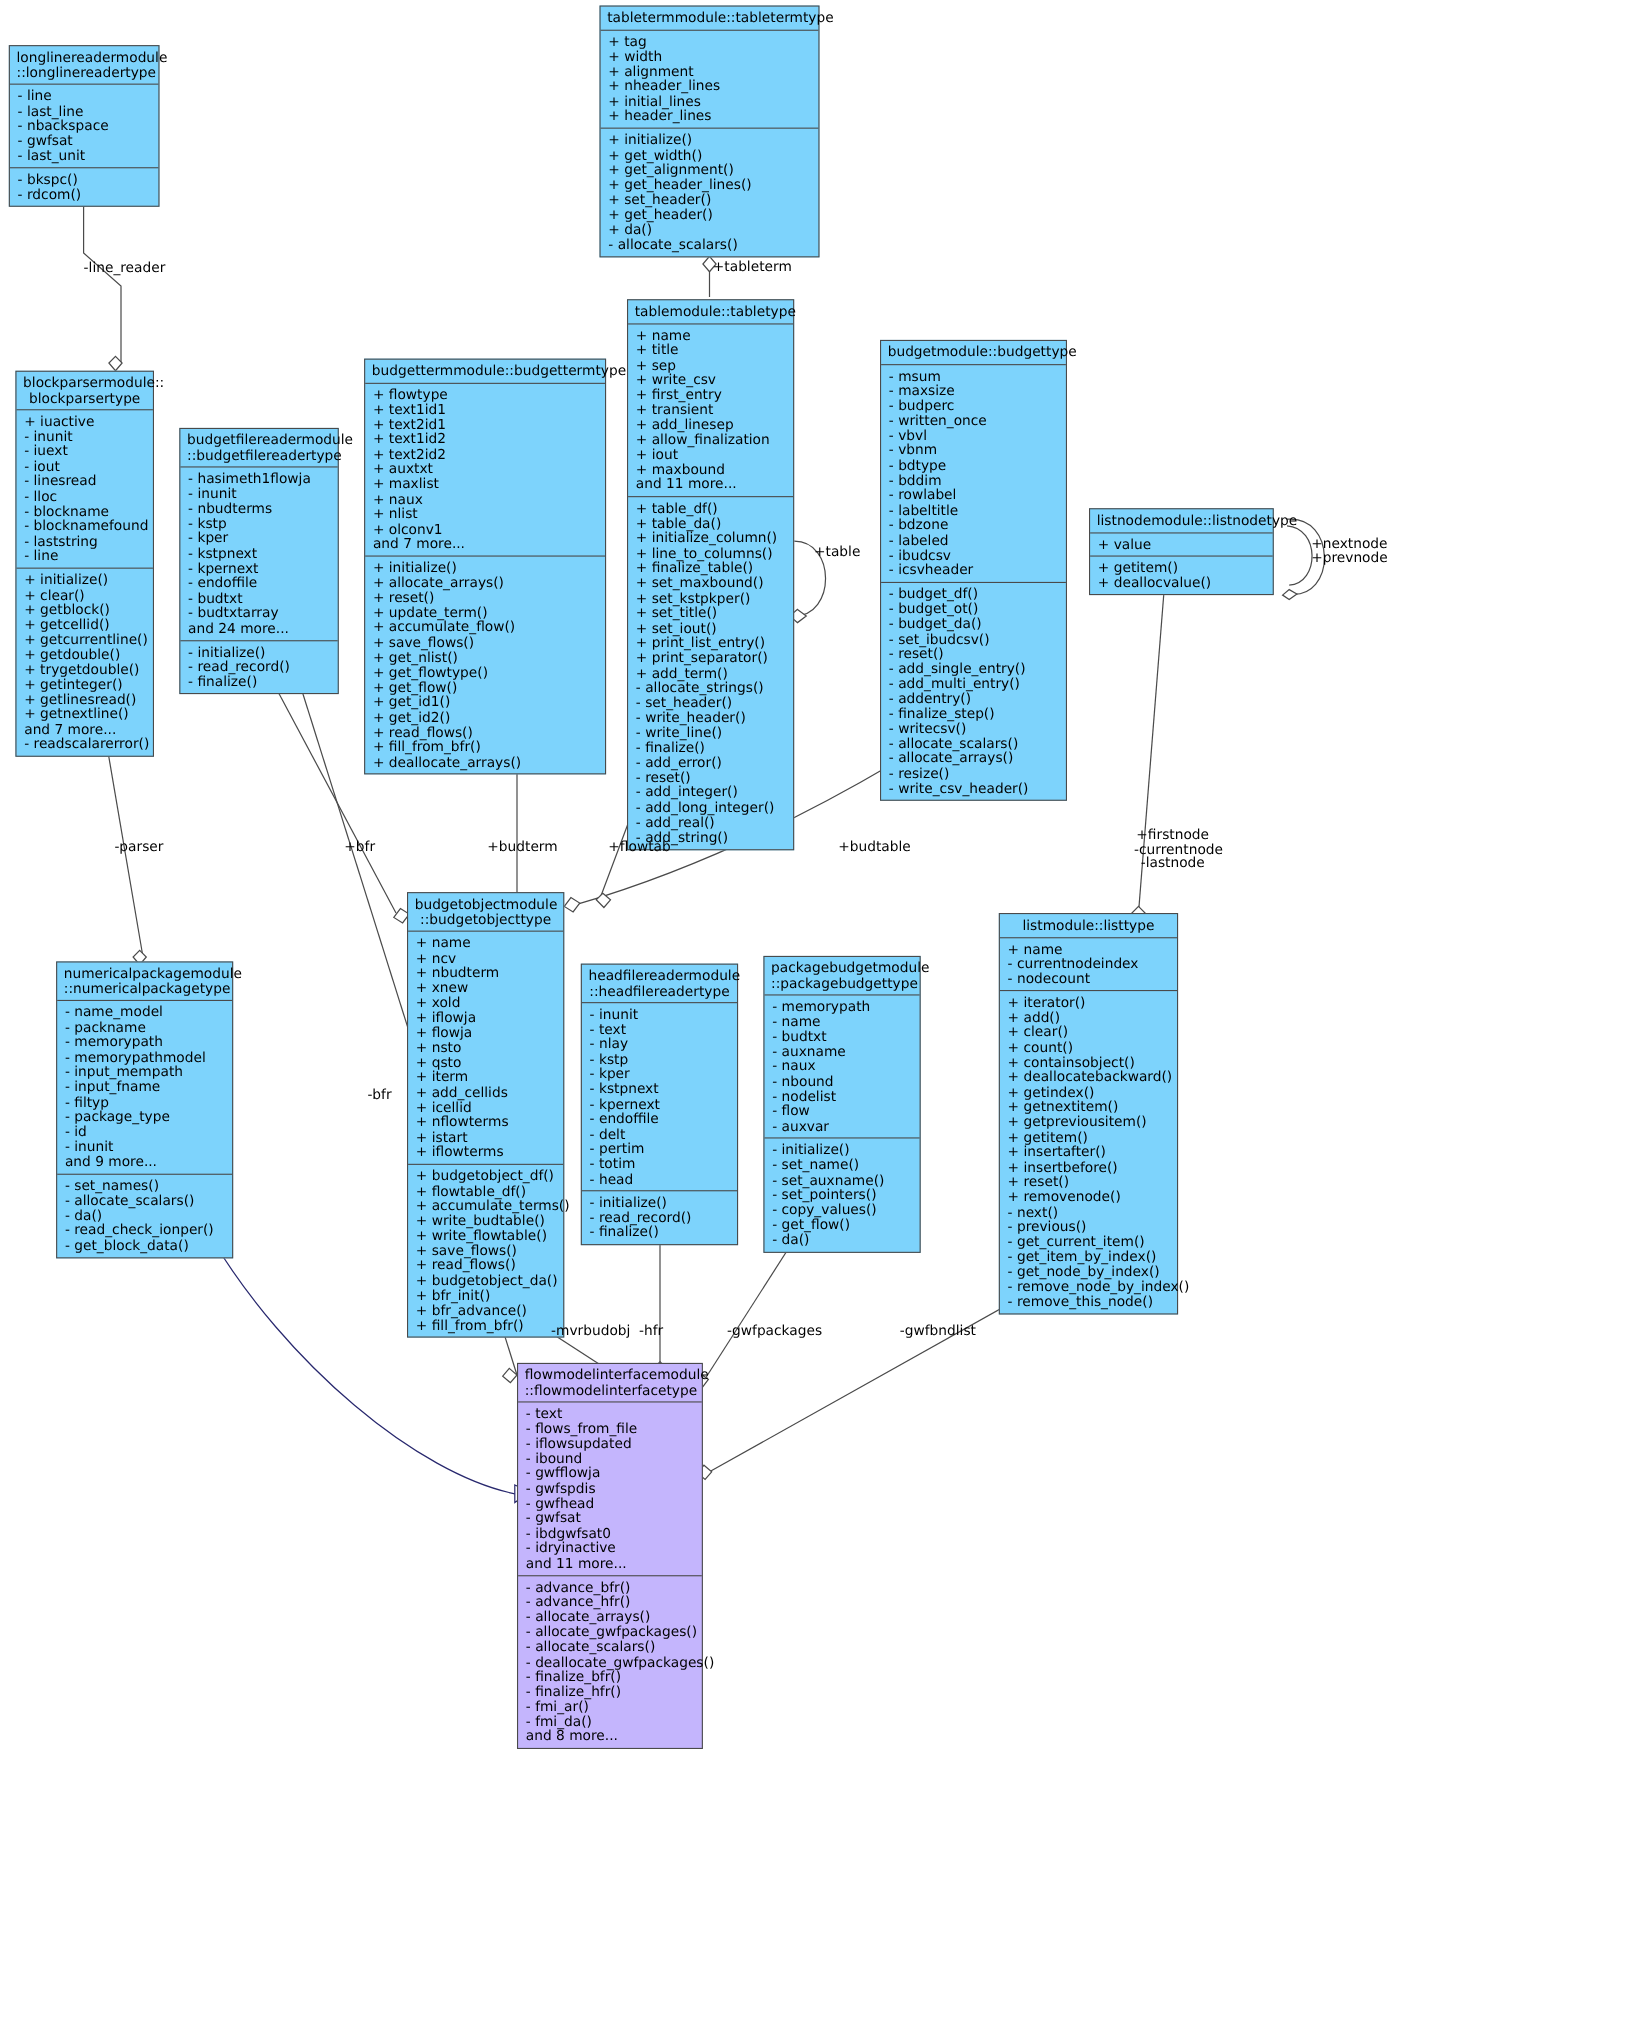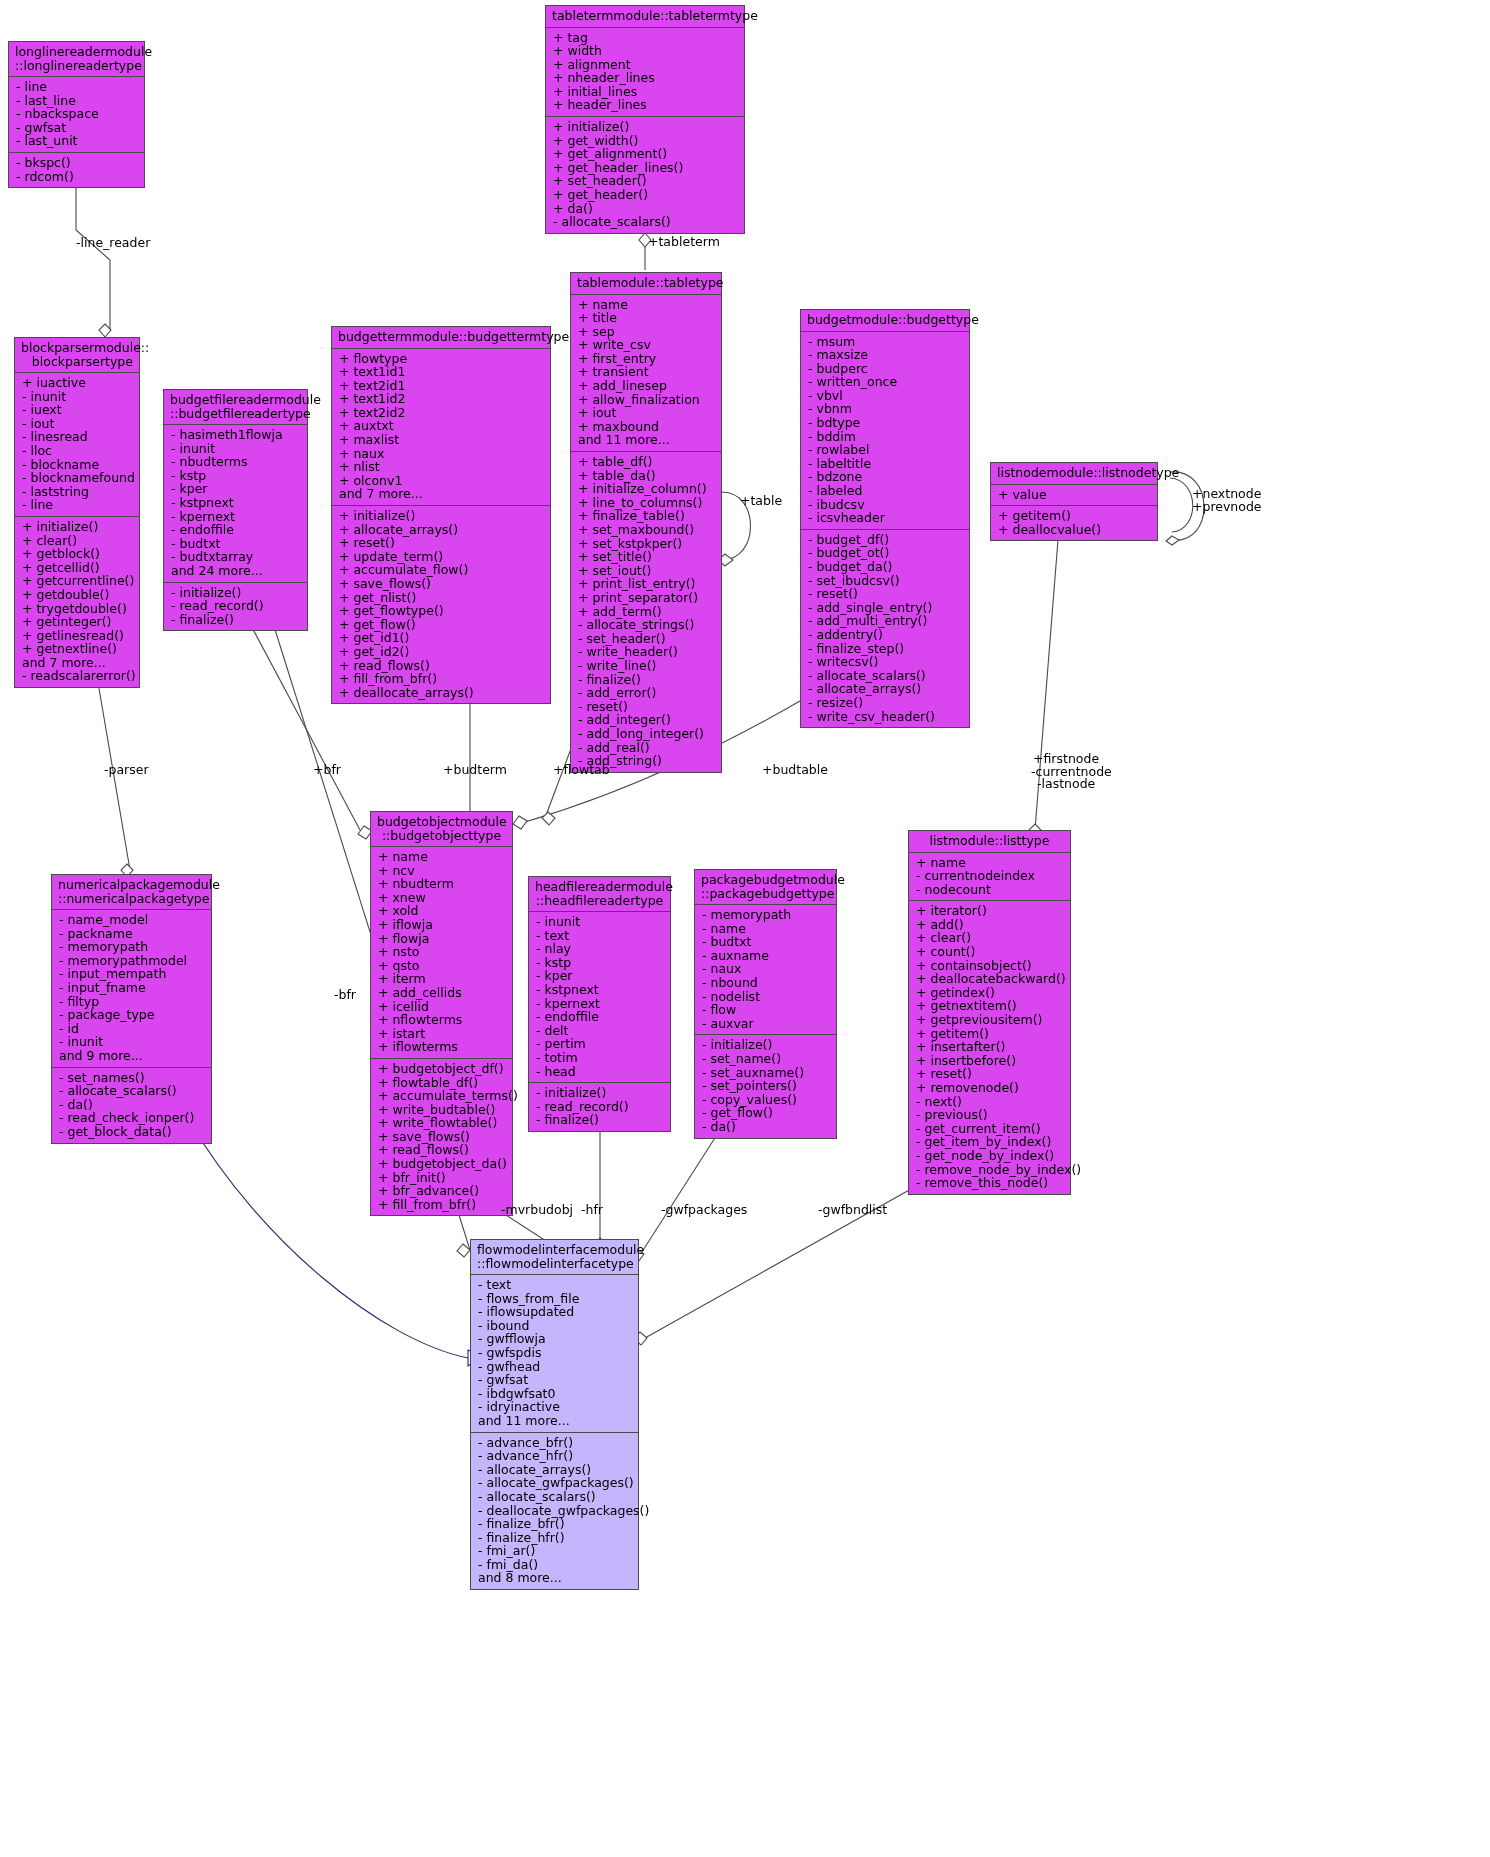--- a/index.html
+++ b/index.html
@@ -1,19 +1,19 @@
 <!DOCTYPE html>
 <html><head>
 <meta charset="utf-8">
 <style>
   html,body{margin:0;padding:0;background:#ffffff;}
   #canvas{position:relative;width:1490px;height:1857px;background:#ffffff;
           font-family:"DejaVu Sans","Liberation Sans",sans-serif;}
   svg.edges{position:absolute;left:0;top:0;width:1490px;height:1857px;overflow:visible;}
-  .cls{position:absolute;border:1px solid #4a4a4a;background:#d946ef;box-sizing:border-box;}
+  .cls{position:absolute;border:1px solid #4a4a4a;background:#7dd3fc;box-sizing:border-box;}
   .cls.hl{background:#c4b5fd;}
   .cls .hdr{padding:3px 6px 4px 6px;text-align:center;font-size:12.5px;line-height:13.5px;color:#000;border-bottom:1px solid #4a4a4a;}
   .cls .sec{padding:3px 6px 4px 7px;font-size:12.5px;line-height:13.6px;color:#000;border-bottom:1px solid #4a4a4a;}
   .cls .sec:last-child{border-bottom:none;}
   .cls .sec div{white-space:nowrap;}
   .elabel{position:absolute;font-size:12.5px;line-height:14px;color:#000;white-space:nowrap;}
 </style>
 </head>
 <body>
 
@@ -91,21 +91,21 @@
       <div>- gwfsat</div>
       <div>- last_unit</div>
     </div>
     <div class="sec">
       <div>- bkspc()</div>
       <div>- rdcom()</div>
     </div>
   </div>
 
   <div class="cls" style="left:14px;top:337px;width:126px;">
-    <div class="hdr" style="white-space:pre-line;text-align:right;">blockparsermodule::
+    <div class="hdr" style="white-space:pre-line;">blockparsermodule::
 blockparsertype</div>
     <div class="sec">
       <div>+ iuactive</div>
       <div>- inunit</div>
       <div>- iuext</div>
       <div>- iout</div>
       <div>- linesread</div>
       <div>- lloc</div>
       <div>- blockname</div>
       <div>- blocknamefound</div>

